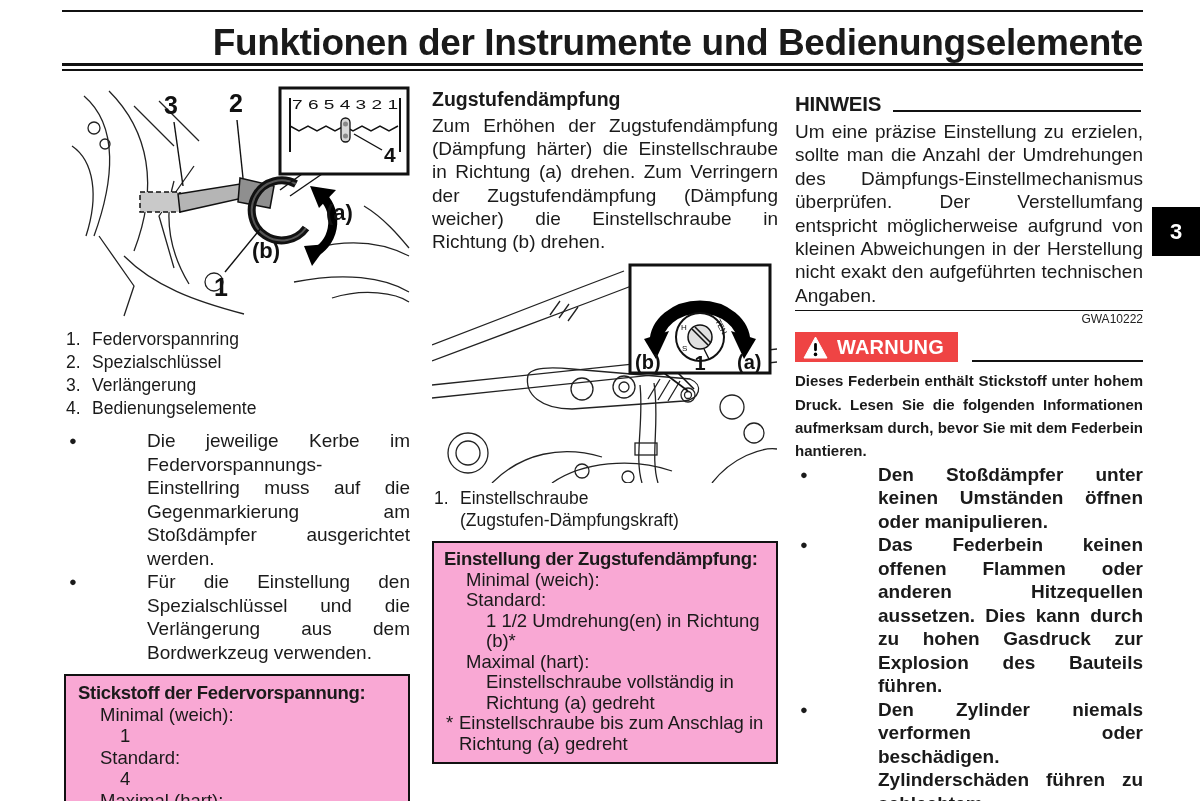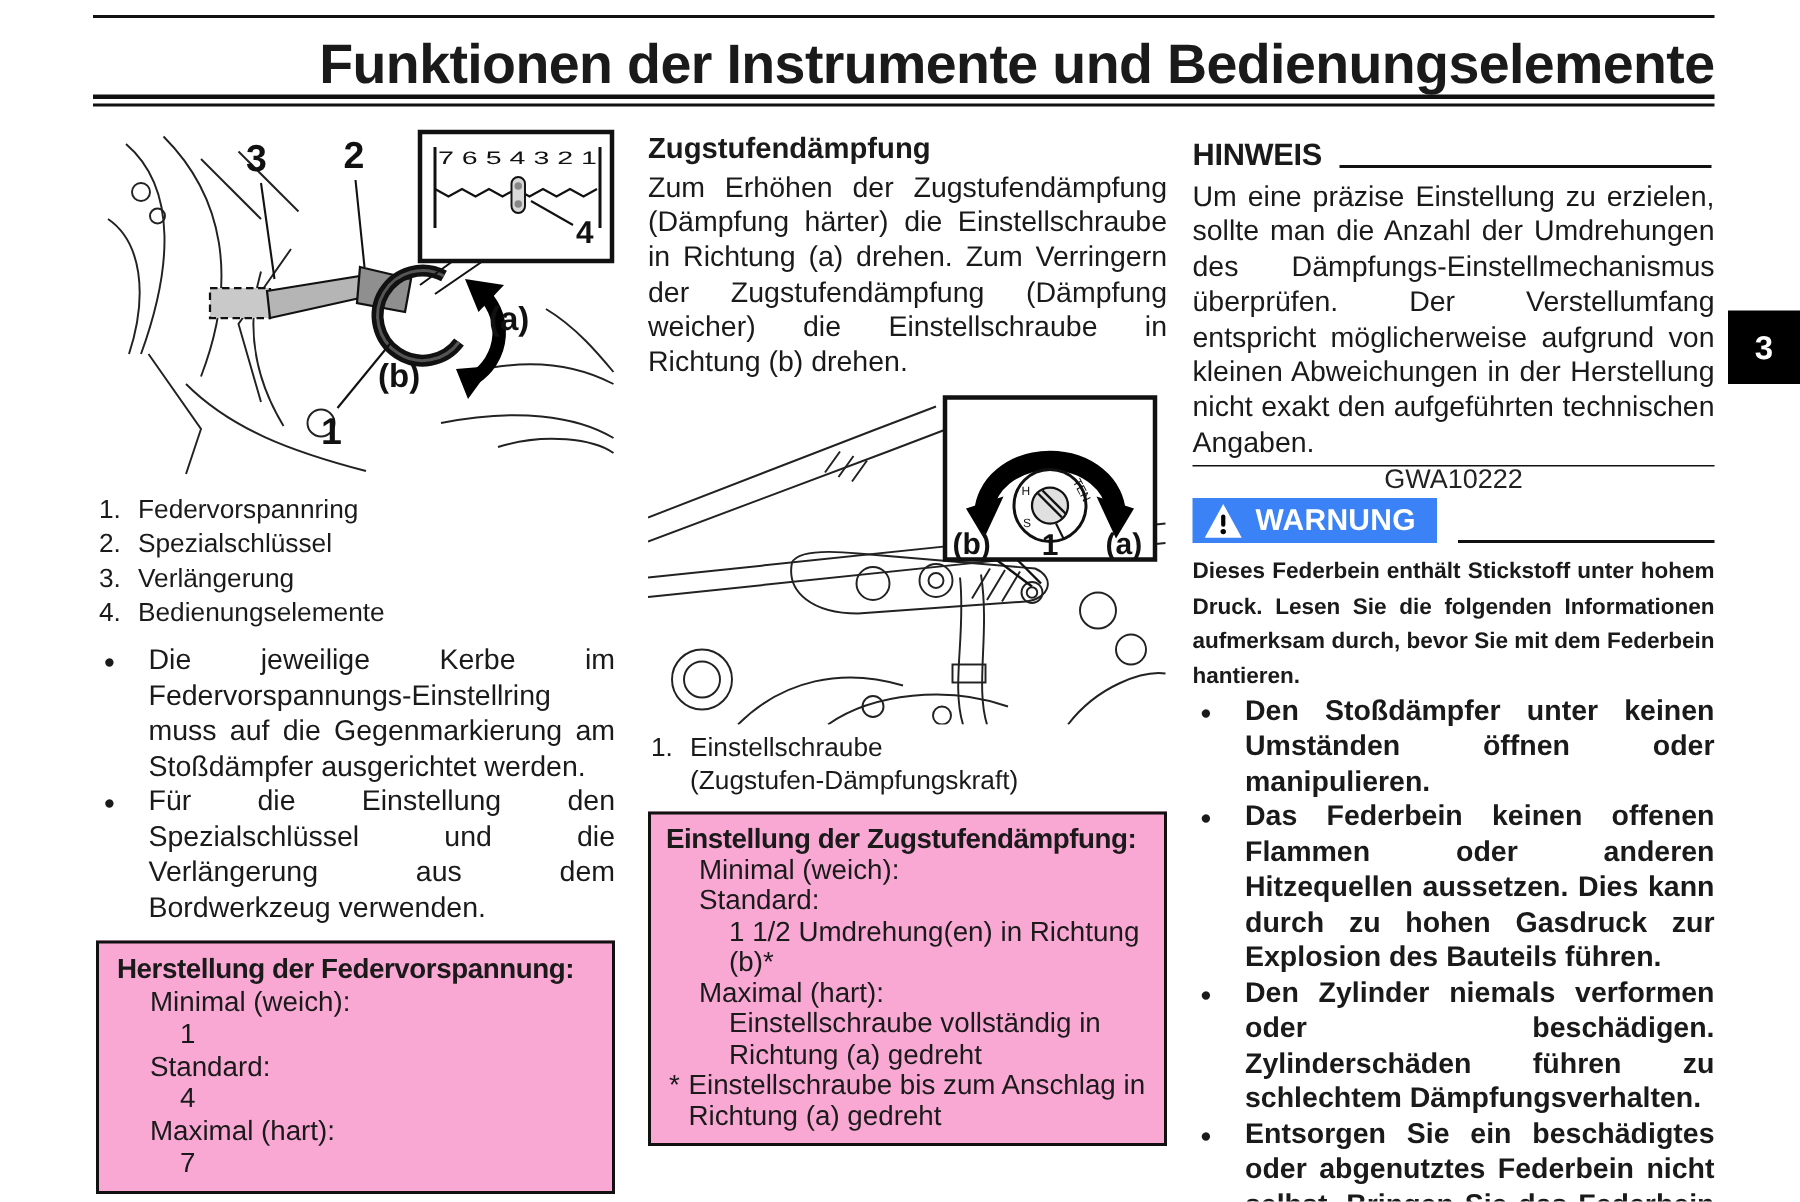--- a/index.html
+++ b/index.html
@@ -31,21 +31,21 @@
   
   .legend { margin:8px 0 0 2px; font-size:17.5px; line-height:23px; }
   .legend-row { display:flex; }
   .legend-num { width:26px; flex:0 0 26px; }
   .legend-cont { margin-left:26px; }
 
   
   .bullets { margin-top:9px; font-size:19px; line-height:23.5px; }
   .bullet-row { display:flex; }
   .bullet-marker { flex:0 0 30px; padding-left:5px; font-size:13px; line-height:23.5px; }
-  .bullet-text { flex:1; text-align:justify; }
+  .bullet-text { flex:1; text-align:justify;margin-left:48px; }
   .bullets.bold .bullet-text { font-weight:bold; }
   .bullets.bold .bullet-marker { font-weight:bold; }
 
   
   .spec-box {
     margin-top:10px; border:2px solid #111; background:#f9a8d4;
     padding:6px 8px 8px 12px; font-size:18.5px; line-height:21.5px;
   }
   .spec-box .spec-title { font-weight:bold; white-space:nowrap; letter-spacing:-0.3px; }
   .spec-label { margin-left:22px; }
@@ -58,26 +58,26 @@
   
   .mid-heading { font-size:19.5px; font-weight:bold; }
   .mid-para { margin-top:3px; font-size:19px; line-height:23.2px; text-align:justify; }
 
   
   .note-header { display:flex; align-items:flex-end; }
   .note-label { font-size:20.5px; font-weight:bold; letter-spacing:-0.2px; }
   .note-rule { flex:1; border-bottom:2px solid #111; margin:0 2px 4px 12px; }
   .note-para { margin-top:4px; font-size:19px; line-height:23.4px; text-align:justify; }
   .note-end-rule { margin-top:3px; border-top:1.5px solid #111; }
-  .ref-code { margin-top:1px; font-size:18px; line-height:14px; text-align:center; color:#222; }
+  .ref-code { margin-top:1px; font-size:12px; line-height:14px; text-align:right; color:#222; }
 
   
   .warn-header { display:flex; align-items:flex-end; margin-top:6px; }
   .warn-bar {
-    background:#3b82f6; color:#fff; height:30px;
+    background:#ef4444; color:#fff; height:30px;
     display:flex; align-items:center; gap:9px; padding:0 14px 0 8px;
   }
   .warn-bar-label { font-size:20px; font-weight:bold; letter-spacing:0.2px; }
   .warn-rule { flex:1; border-bottom:2px solid #111; margin-left:14px; }
   .warn-intro { margin-top:7px; font-size:15px; line-height:23.4px;
     font-weight:bold; text-align:justify; }
 
   
   .side-tab {
     left:1152px; top:207px; width:48px; height:49px; background:#000;
@@ -182,21 +182,21 @@
       <span class="bullet-marker">●</span>
       <span class="bullet-text">Die jeweilige Kerbe im Federvorspannungs-Einstellring muss auf die Gegenmarkierung am Stoßdämpfer ausgerichtet werden.</span>
     </div>
     <div class="bullet-row">
       <span class="bullet-marker">●</span>
       <span class="bullet-text">Für die Einstellung den Spezialschlüssel und die Verlängerung aus dem Bordwerkzeug verwenden.</span>
     </div>
   </div>
 
   <div class="spec-box">
-    <div class="spec-title">Herstellung der Federvorspannung:</div>
+    <div class="spec-title">Stickstoff der Federvorspannung:</div>
     <div class="spec-label">Minimal (weich):</div>
     <div class="spec-value">1</div>
     <div class="spec-label">Standard:</div>
     <div class="spec-value">4</div>
     <div class="spec-label">Maximal (hart):</div>
     <div class="spec-value">7</div>
   </div>
 </div>
 
 <div class="col col-mid">

